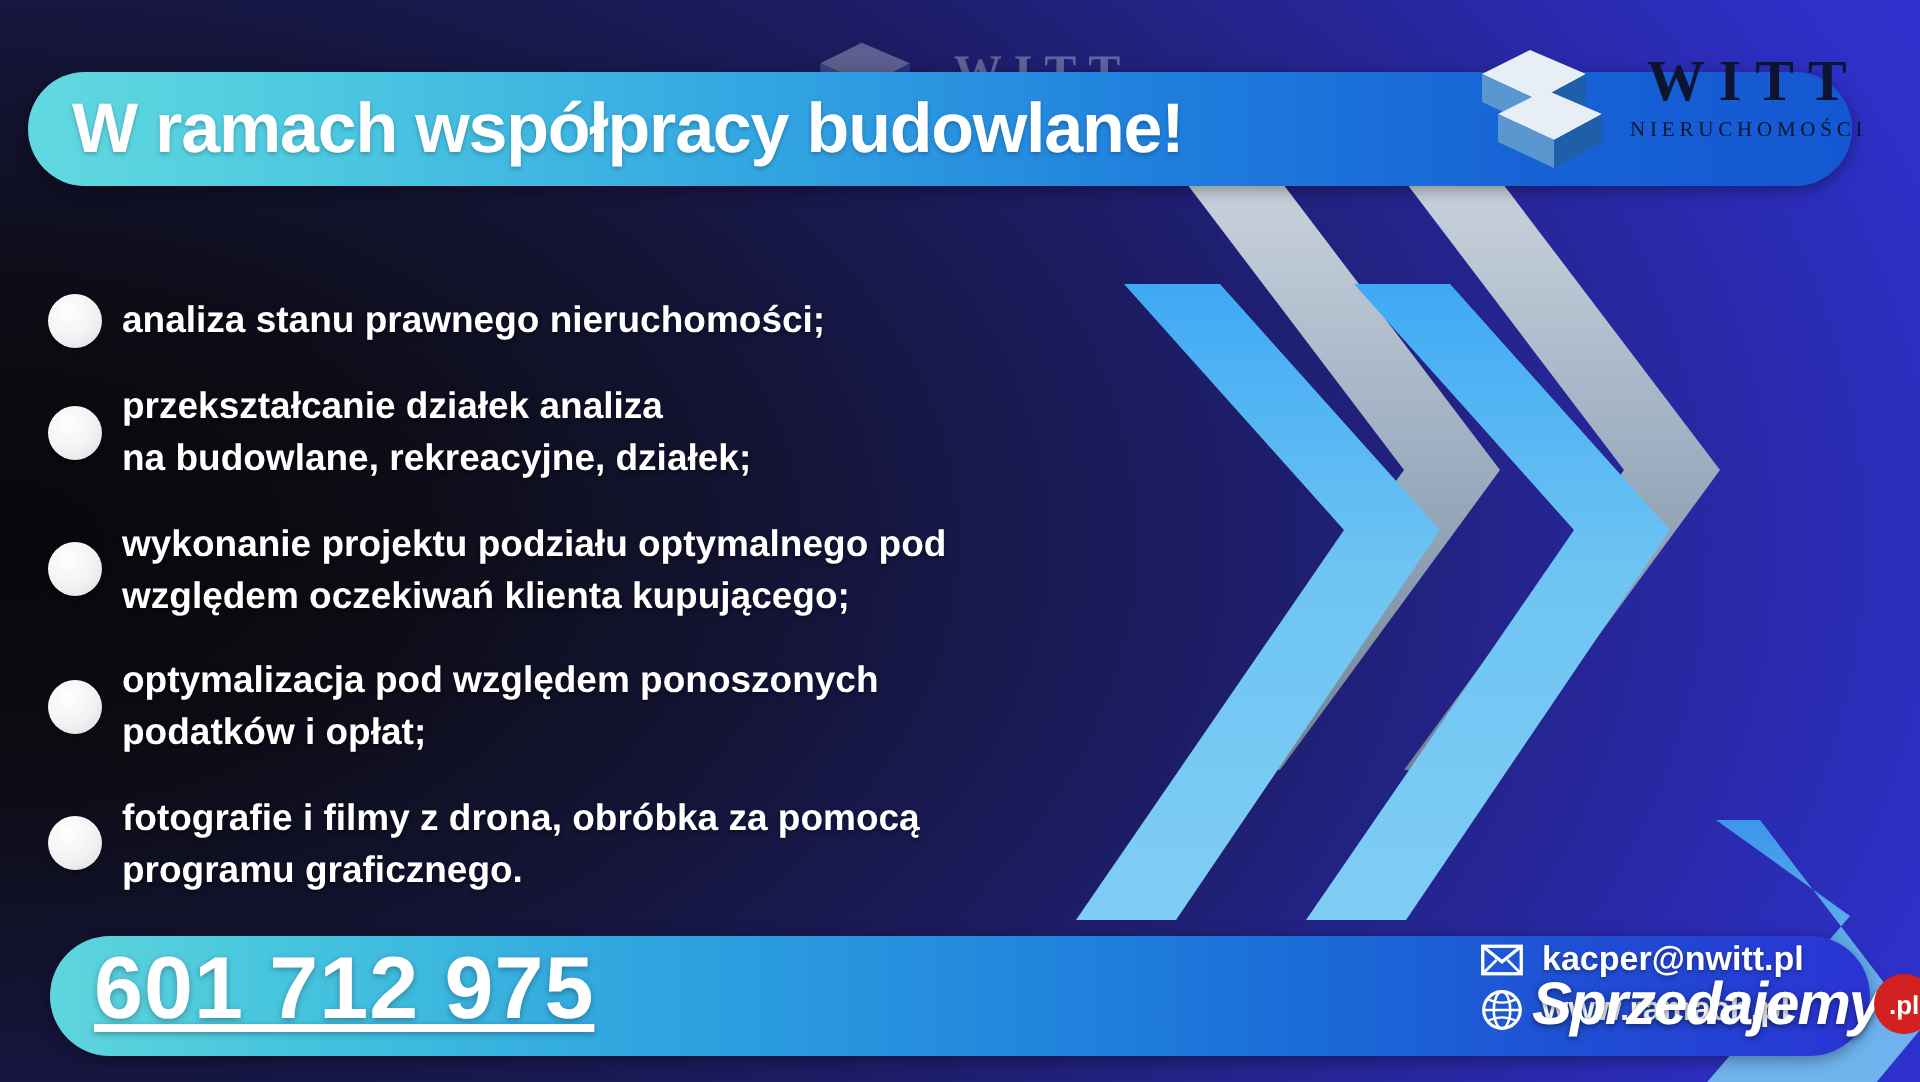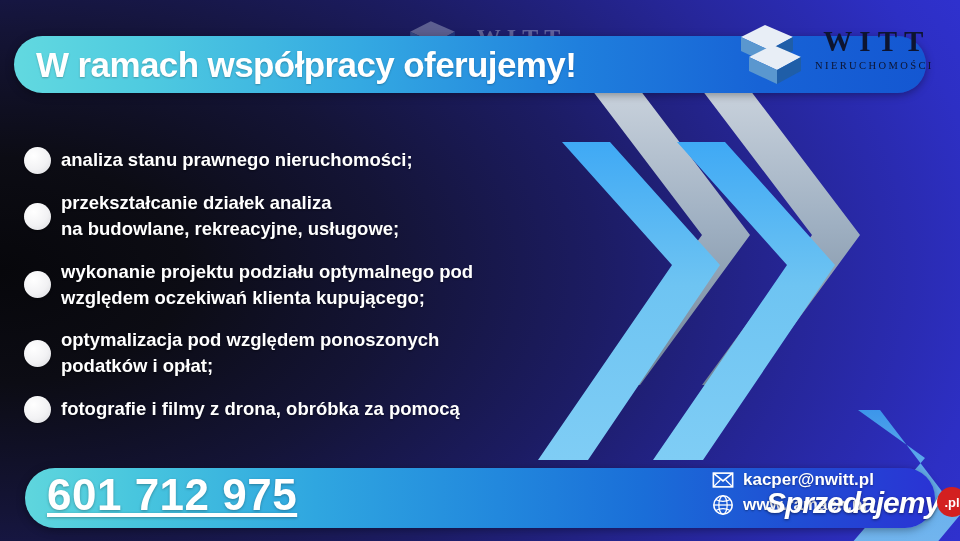--- a/index.html
+++ b/index.html
@@ -93,21 +93,21 @@
   }
   #phone{
     position:absolute;left:47px;top:470px;
     color:#ffffff;font-size:44px;font-weight:bold;letter-spacing:.5px;
     text-shadow:0 1px 3px rgba(0,0,0,.3);
     text-decoration:underline;
   }
 
   
   #contact{
-    position:absolute;left:712px;top:469px;
+    position:absolute;left:740px;top:469px;
     display:flex;flex-direction:column;gap:3px;
   }
   .contact-row{display:flex;align-items:center;gap:9px;}
   .contact-icon{width:22px;height:22px;flex:0 0 auto;}
   .contact-text{
     color:#ffffff;font-size:17px;font-weight:bold;
     text-shadow:0 1px 2px rgba(0,0,0,.35);white-space:nowrap;
   }
 
   
@@ -174,21 +174,21 @@
       <polygon points="14,48 14,62 42,75 42,61" fill="#6ba4d6"></polygon>
       <polygon points="42,61 42,75 66,62 66,48" fill="#2f6fb5"></polygon>
     </svg>
     <div style="display:flex;flex-direction:column;align-items:center;">
       <span class="wm-name">WITT</span>
       <span class="wm-sub">NIERUCHOMOŚCI</span>
     </div>
   </div>
 
   <div id="banner">
-    <span id="banner-title">W ramach współpracy oferujemy!</span>
+    <span id="banner-title">W ramach współpracy budowlane!</span>
   </div>
 
   <div id="logo">
     <svg id="logo-mark" viewBox="0 0 72 80">
       <polygon points="6,28 30,16 58,28 34,41" fill="#e8eef6"></polygon>
       <polygon points="6,28 6,42 34,55 34,41" fill="#5a97cf"></polygon>
       <polygon points="34,41 34,55 58,42 58,28" fill="#1f5ea8"></polygon>
       <polygon points="14,48 38,36 66,48 42,61" fill="#e8eef6"></polygon>
       <polygon points="14,48 14,62 42,75 42,61" fill="#5a97cf"></polygon>
       <polygon points="42,61 42,75 66,62 66,48" fill="#1f5ea8"></polygon>
@@ -205,21 +205,21 @@
       <span class="bullet-dot"></span>
       <span class="bullet-text">
         <span>analiza stanu prawnego nieruchomości;</span>
       </span>
     </div>
 
     <div class="bullet-row">
       <span class="bullet-dot"></span>
       <span class="bullet-text">
         <span>przekształcanie działek analiza</span><br>
-        <span>na budowlane, rekreacyjne, usługowe;</span>
+        <span>na budowlane, rekreacyjne, działek;</span>
       </span>
     </div>
 
     <div class="bullet-row">
       <span class="bullet-dot"></span>
       <span class="bullet-text">
         <span>wykonanie projektu podziału optymalnego pod</span><br>
         <span>względem oczekiwań klienta kupującego;</span>
       </span>
     </div>
@@ -229,20 +229,21 @@
       <span class="bullet-text">
         <span>optymalizacja pod względem ponoszonych</span><br>
         <span>podatków i opłat;</span>
       </span>
     </div>
 
     <div class="bullet-row">
       <span class="bullet-dot"></span>
       <span class="bullet-text">
         <span>fotografie i filmy z drona, obróbka za pomocą</span><br>
+        <span>programu graficznego.</span>
       </span>
     </div>
 
   </div>
 
   <div id="bottom-bar"></div>
   <div id="phone">601 712 975</div>
 
   <div id="contact">
     <div class="contact-row">

